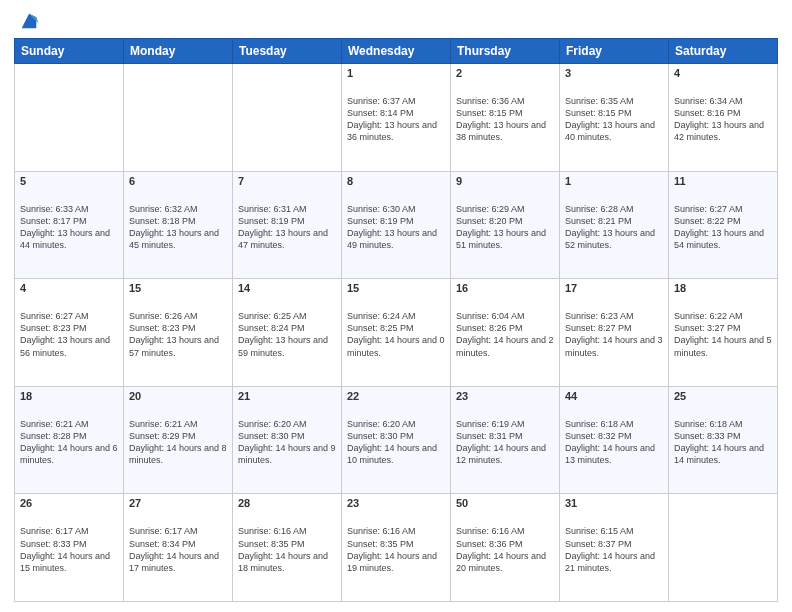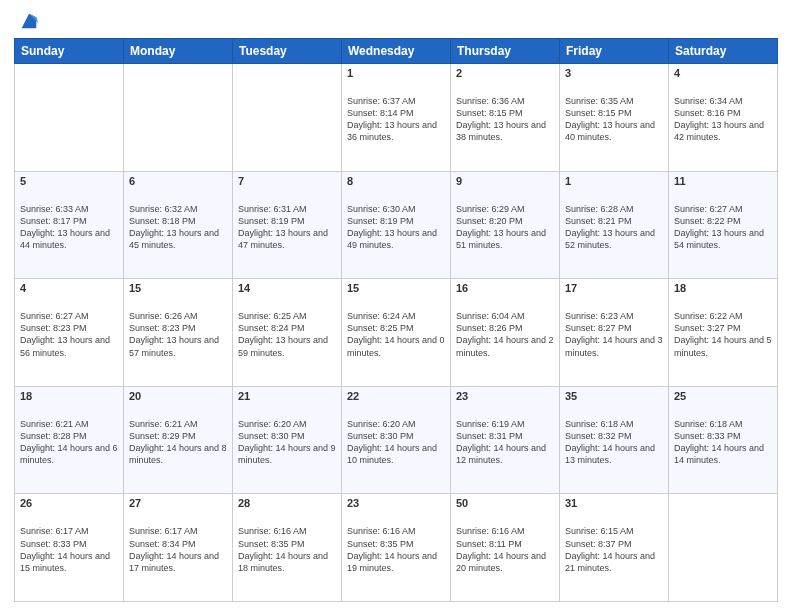--- a/index.html
+++ b/index.html
@@ -308,21 +308,21 @@
 and 10 minutes.</div>
           </td>
           <td>
             <span class="day-number">23</span>
             <div class="day-info">Sunrise: 6:19 AM
 Sunset: 8:31 PM
 Daylight: 14 hours
 and 12 minutes.</div>
           </td>
           <td>
-            <span class="day-number">35</span>
+            <span class="day-number">44</span>
             <div class="day-info">Sunrise: 6:18 AM
 Sunset: 8:32 PM
 Daylight: 14 hours
 and 13 minutes.</div>
           </td>
           <td>
             <span class="day-number">25</span>
             <div class="day-info">Sunrise: 6:18 AM
 Sunset: 8:33 PM
 Daylight: 14 hours
@@ -354,21 +354,21 @@
           <td>
             <span class="day-number">23</span>
             <div class="day-info">Sunrise: 6:16 AM
 Sunset: 8:35 PM
 Daylight: 14 hours
 and 19 minutes.</div>
           </td>
           <td>
             <span class="day-number">50</span>
             <div class="day-info">Sunrise: 6:16 AM
-Sunset: 8:11 PM
+Sunset: 8:36 PM
 Daylight: 14 hours
 and 20 minutes.</div>
           </td>
           <td>
             <span class="day-number">31</span>
             <div class="day-info">Sunrise: 6:15 AM
 Sunset: 8:37 PM
 Daylight: 14 hours
 and 21 minutes.</div>
           </td>

